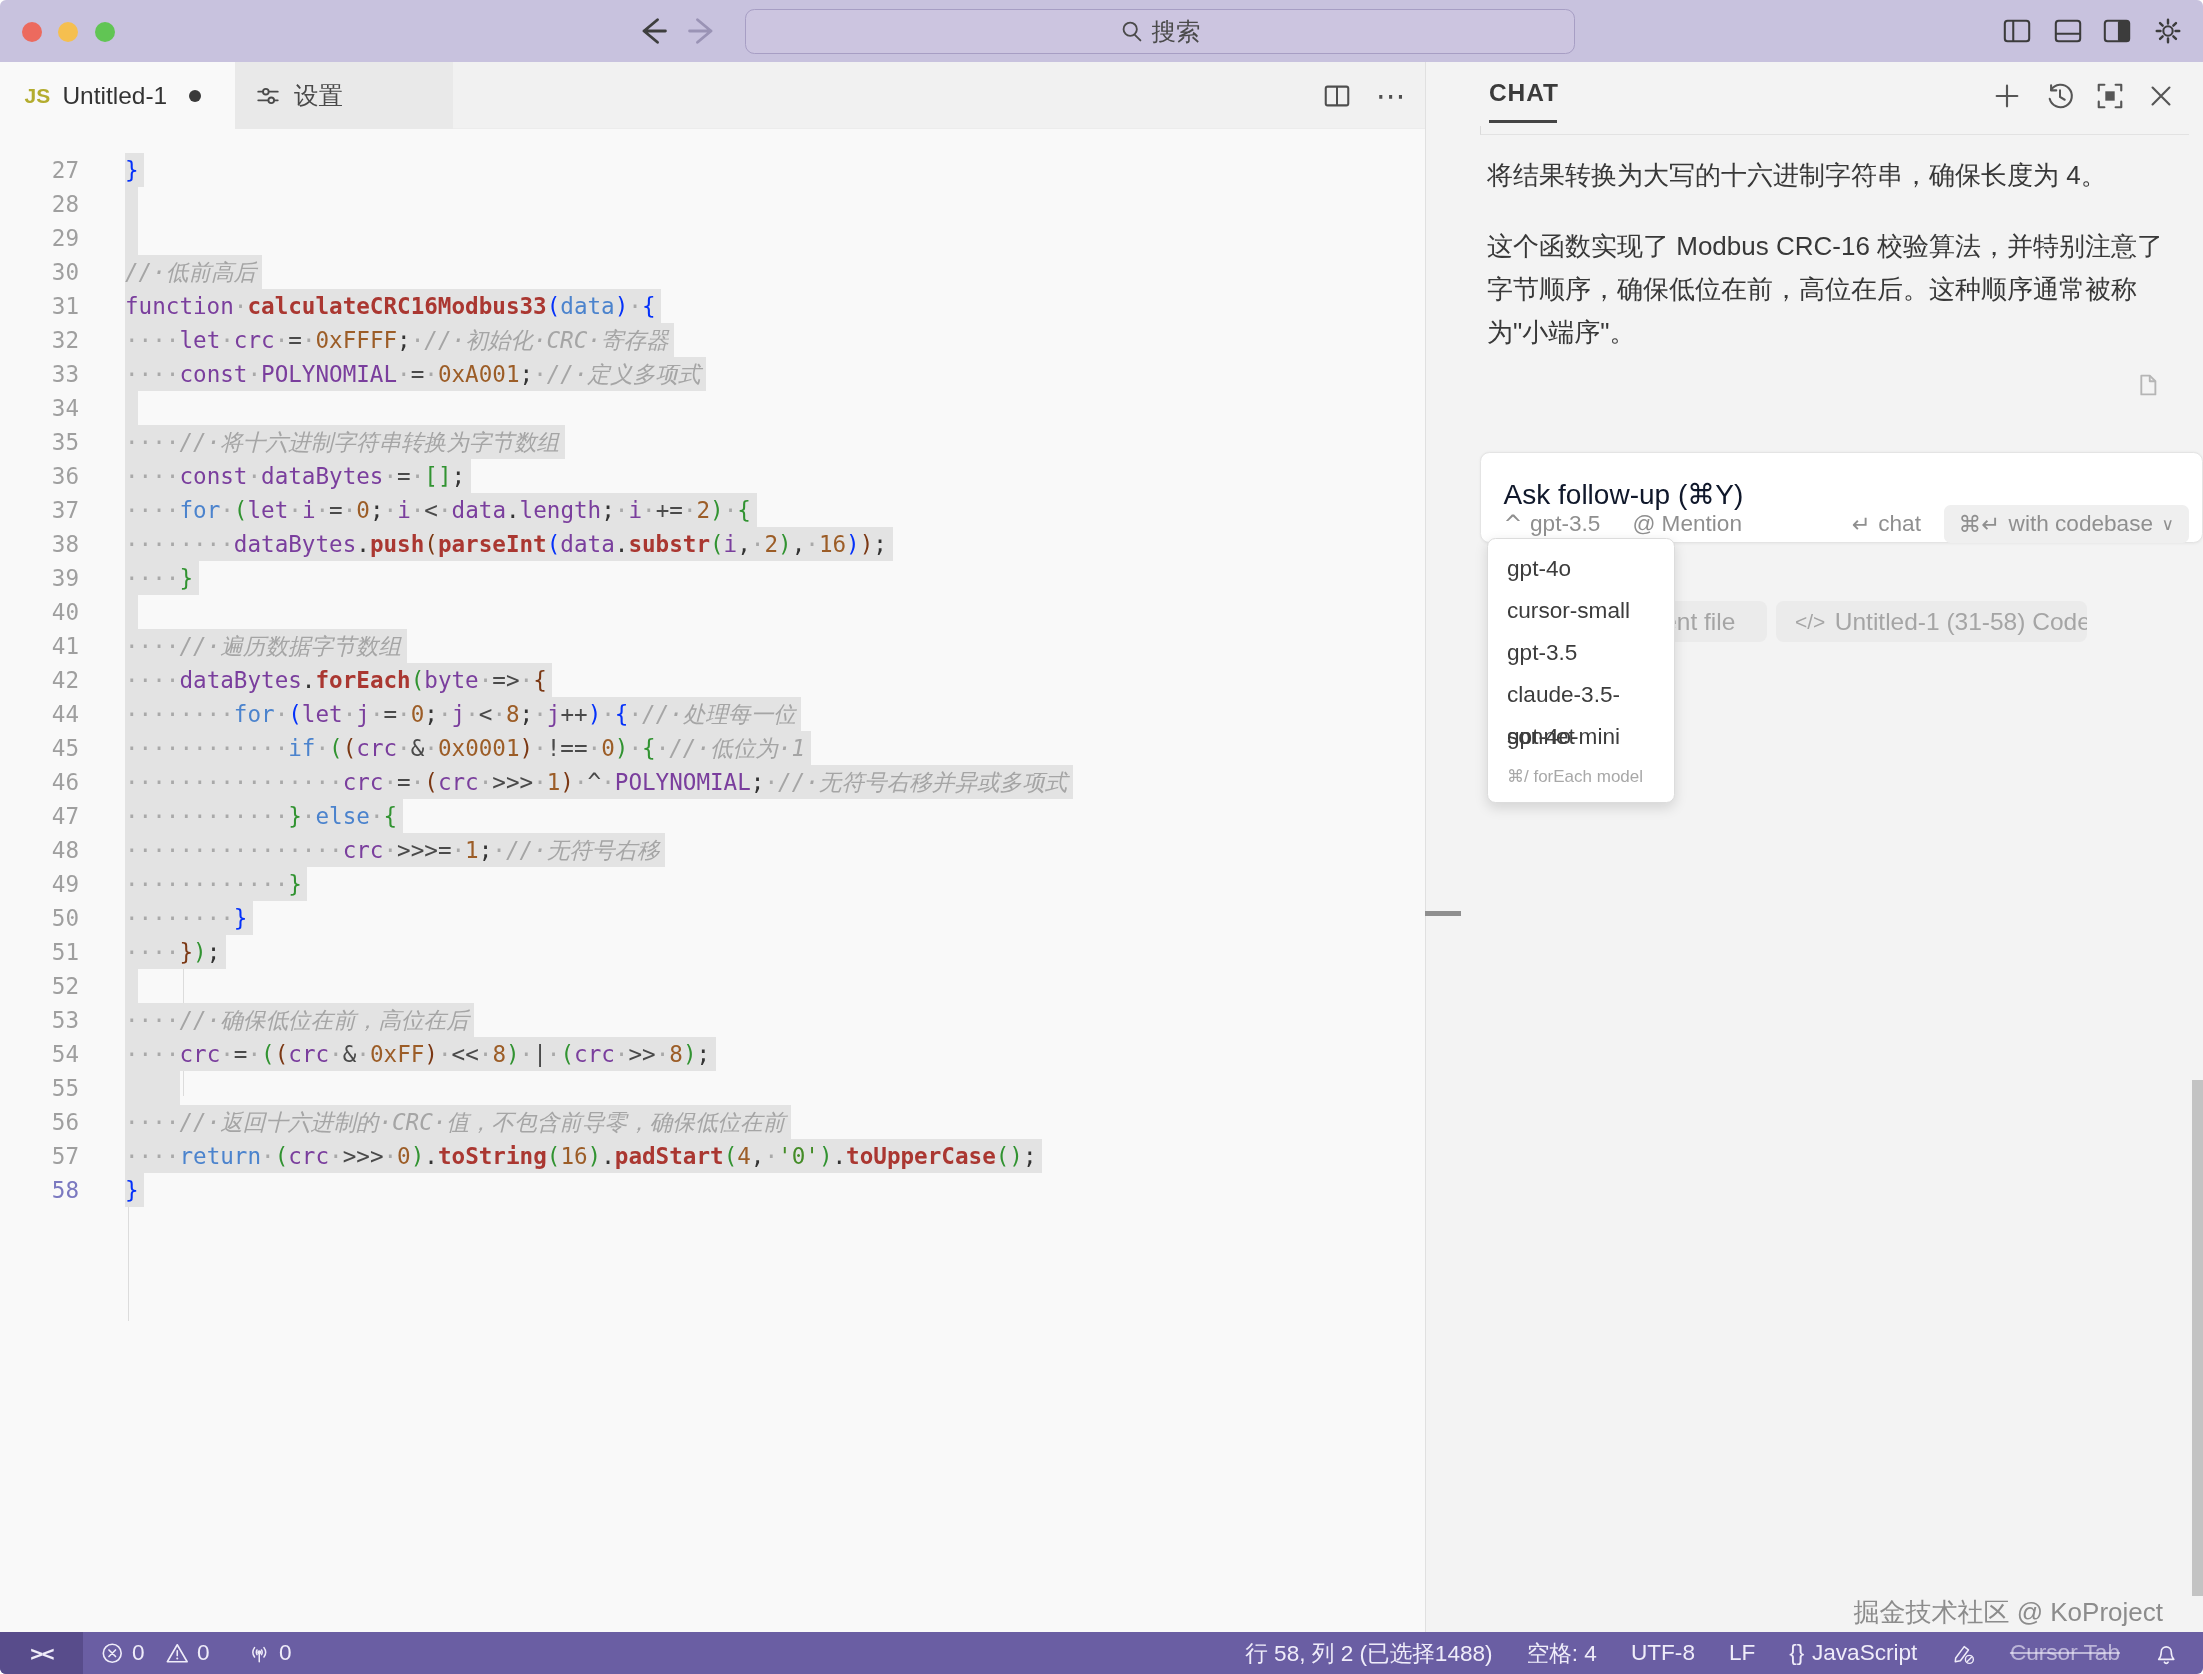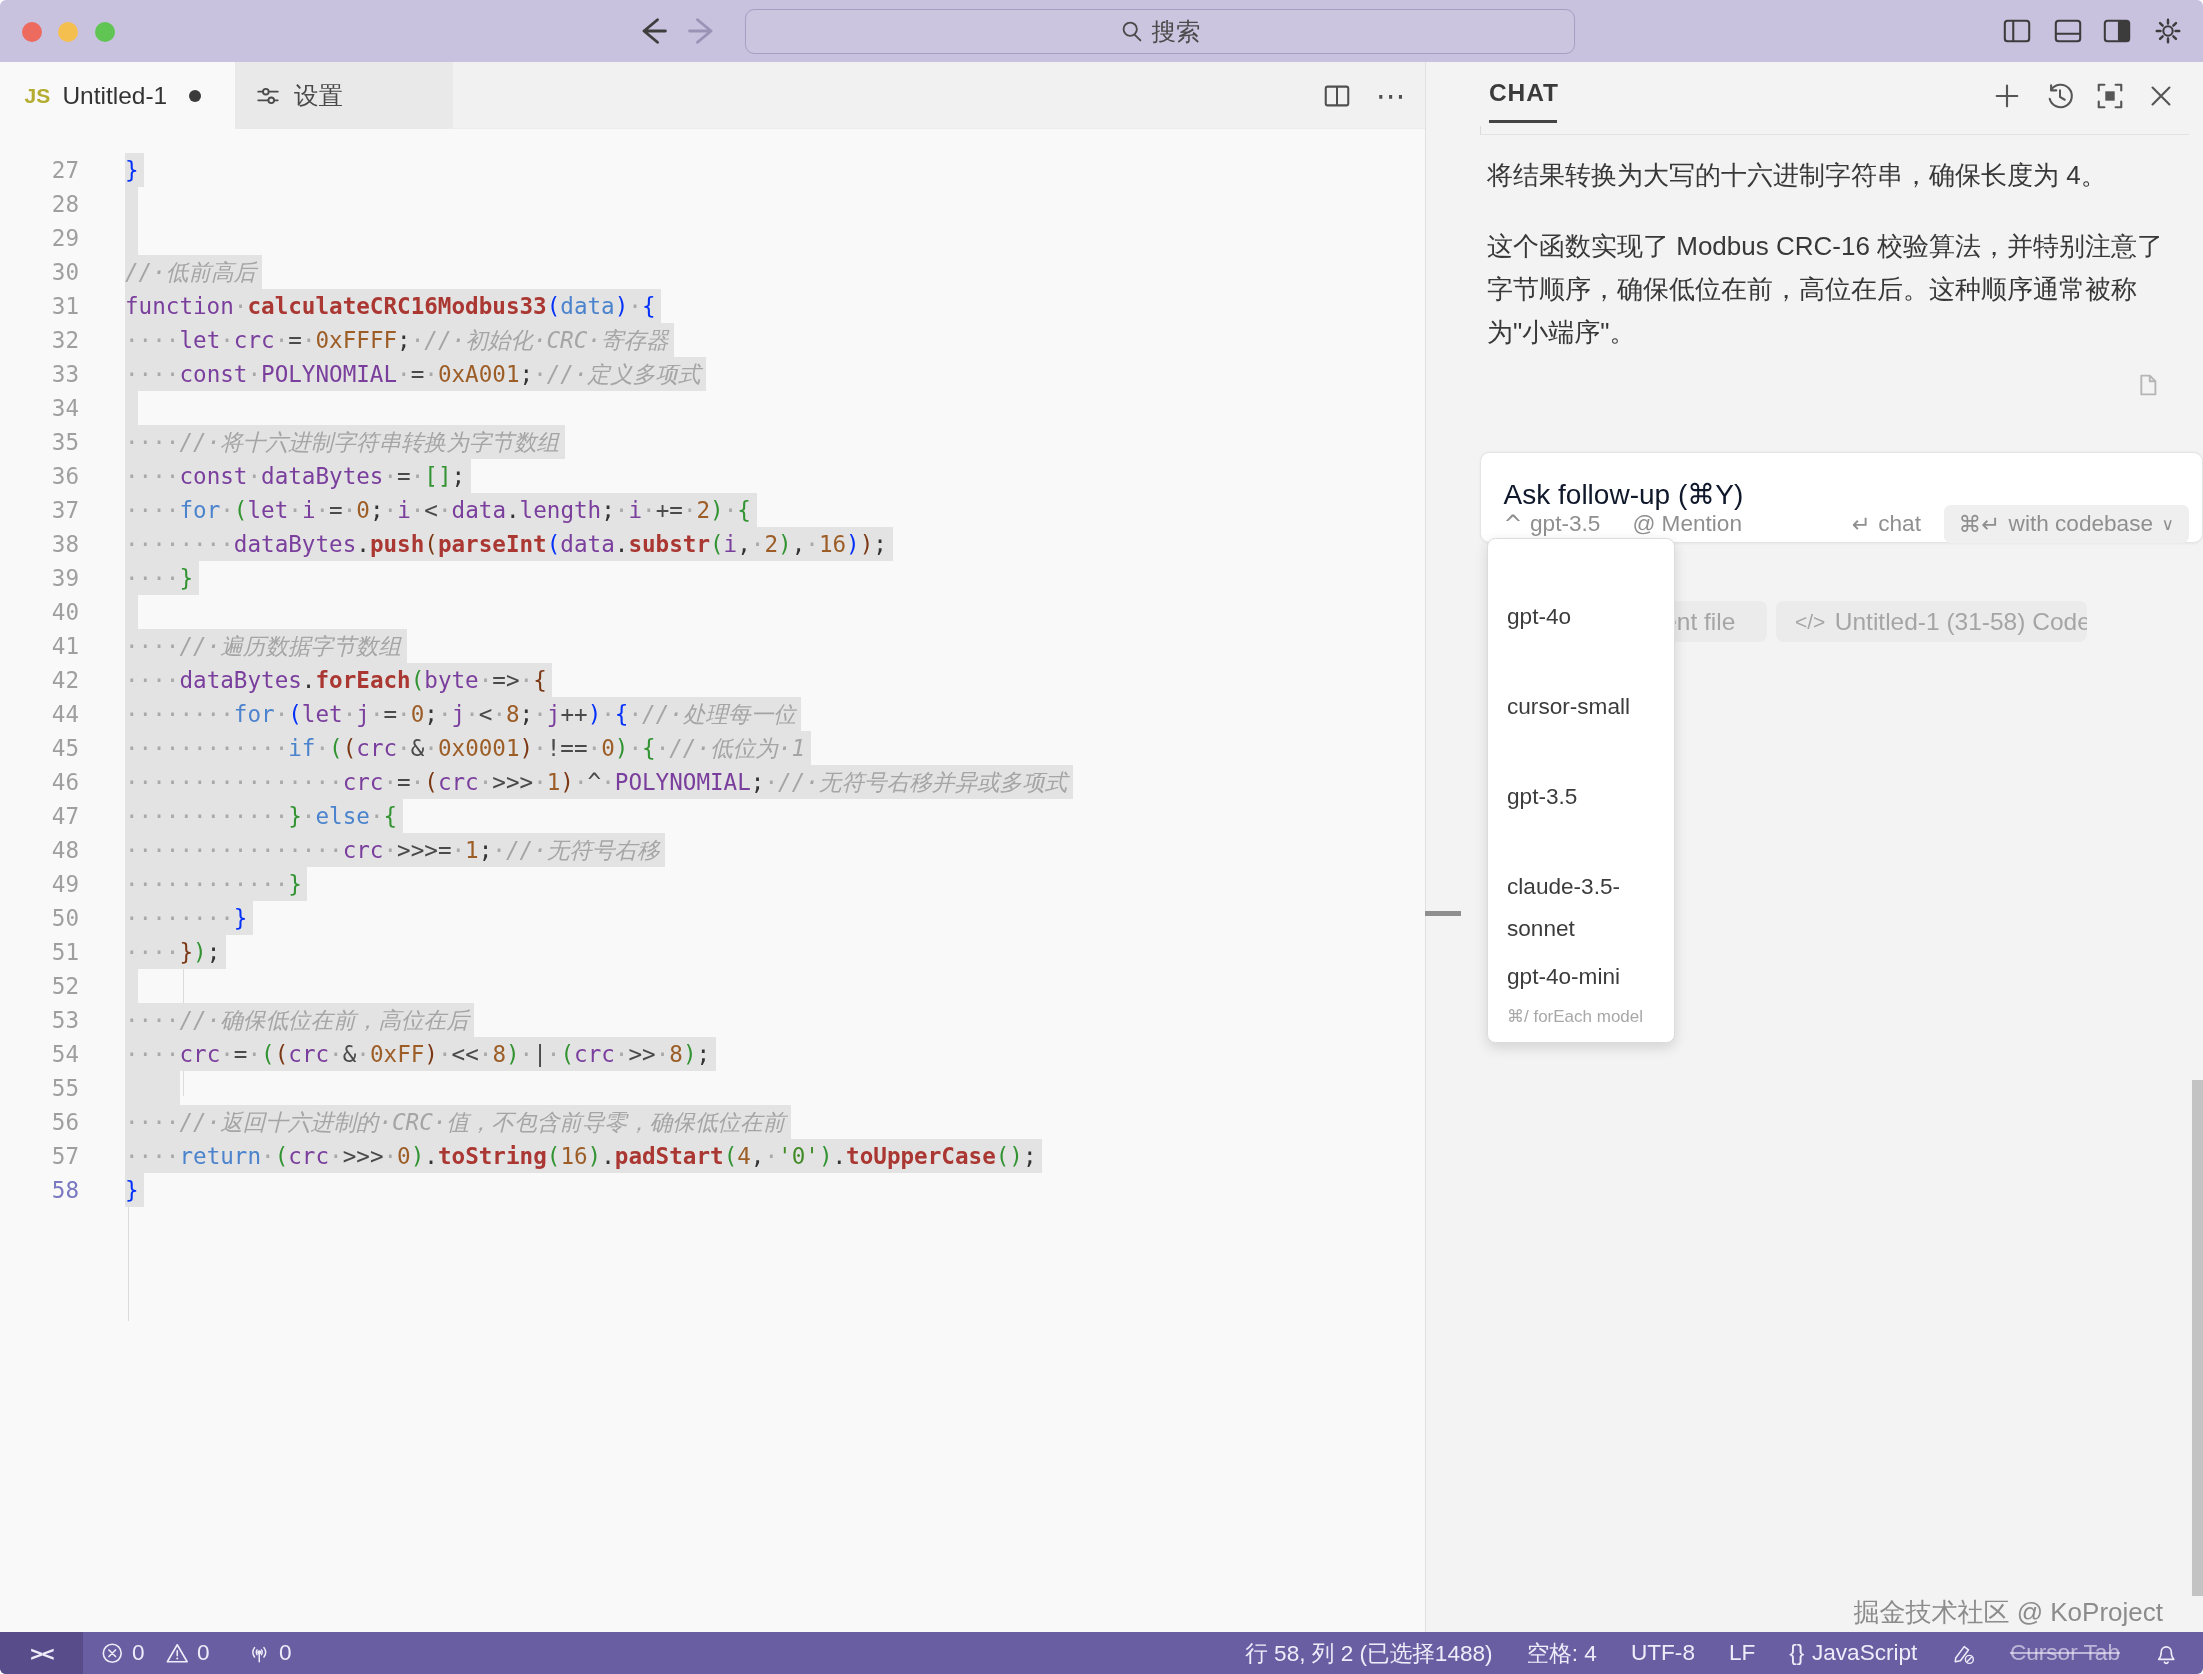--- a/index.html
+++ b/index.html
@@ -67,21 +67,21 @@
   #followup-placeholder{position:absolute;left:22.6px;top:11.3px;font-size:28px;color:#0f172a;margin-top:14px;}
   #followup-row{position:absolute;left:22.6px;right:13px;top:55px;height:32px;font-size:22.6px;color:#8F8F8F;display:flex;align-items:center;}
   #model-trigger{display:flex;align-items:center;gap:7.5px;}
   #mention-trigger{margin-left:32px;}
   #chat-send{margin-left:auto;display:flex;align-items:center;gap:7.5px;}
   #codebase-pill{margin-left:22.6px;background:#EFEFEF;border-radius:6.6px;height:38px;display:flex;align-items:center;padding:0 15px;gap:8.5px;color:#8F8F8F;}
   .keyglyph{font-family:"DejaVu Sans",sans-serif;}
 
   #model-dropdown{position:absolute;left:61px;top:476px;width:188px;background:#FFFFFF;border:0.9px solid #DCDCDC;border-radius:8.5px;
     box-shadow:0 4.7px 13px rgba(0,0,0,0.13);z-index:5;padding:9.4px 0 5.6px 0;}
-  .dd-item{height:42px;line-height:42px;padding-left:19px;font-size:22.6px;color:#3C3C3C;margin-top:48px;}
+  .dd-item{height:42px;line-height:42px;padding-left:19px;font-size:22.6px;color:#3C3C3C;}
   #dd-footer{height:38px;line-height:38px;padding-left:19px;font-size:17px;color:#A8A8A8;}
 
   .ctx-pill{position:absolute;top:539px;height:41px;background:#EBEBEB;border-radius:7.5px;display:flex;align-items:center;
     padding:0 19px;color:#A5A5A5;font-size:24.5px;gap:9.4px;white-space:nowrap;overflow:hidden;}
   #pill-current-file{left:176px;width:165px;}
   #pill-code-sel{left:350px;width:311px;}
 
   #chat-scrollbar{position:absolute;left:766px;top:1018px;width:12.2px;height:516px;background:#C3C3C3;}
   #sash{position:absolute;left:0px;top:911px;width:36px;height:4.7px;background:#8F8F8F;}
 

